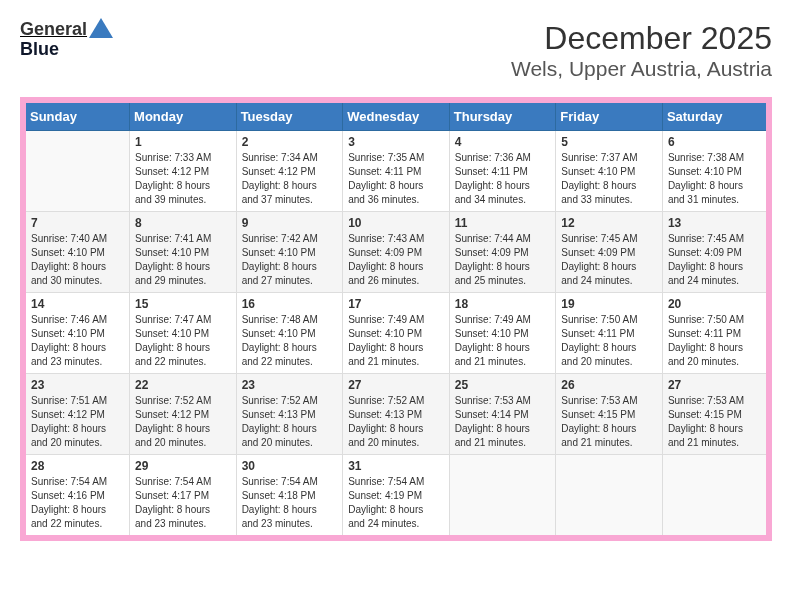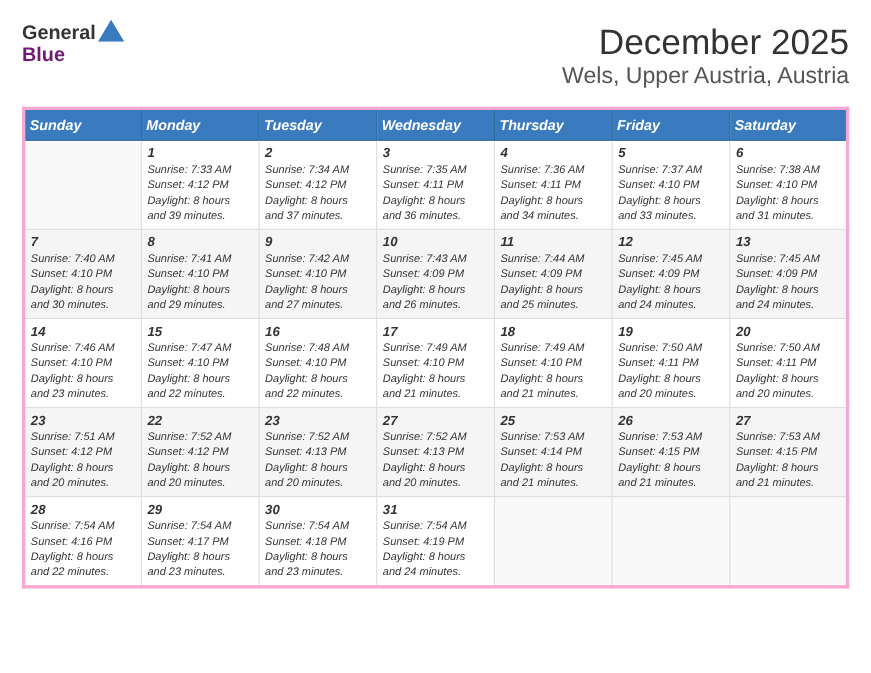--- a/index.html
+++ b/index.html
@@ -26,21 +26,21 @@
       line-height: 1.1;
     }
     .logo-general {
       font-size: 18px;
       font-weight: bold;
       color: #333;
     }
     .logo-blue {
       font-size: 18px;
       font-weight: bold;
-      color: #701a75;
+      color: #0f172a;
     }
     .logo-icon {
       width: 24px;
       height: 20px;
       margin-left: 2px;
       margin-top: -4px;
     }
     .title-section {
       text-align: right;
     }
@@ -49,22 +49,21 @@
       font-weight: normal;
       color: #333;
     }
     .location {
       font-size: 21px;
       color: #555;
     }
     .calendar {
       width: 100%;
       border-collapse: collapse;
-      border: 3px solid #f9a8d4;
-      font-style: italic;
+      border: 6px solid #f9a8d4;
     }
     .calendar th {
       background-color: #3a7abf;
       color: #fff;
       font-size: 13px;
       font-weight: bold;
       padding: 6px 4px;
       text-align: left;
       border: 1px solid #2d6aa0;
     }
@@ -95,21 +94,21 @@
     .row-bg-alt td {
       background-color: #f5f5f5;
     }
   </style>
 </head>
 <body>
 
 <div class="header">
   <div class="logo">
     <div class="logo-text">
-      <span style="display:flex;align-items:center;">
+      <span style="display:flex;align-items:center;text-decoration:underline;">
         <span class="logo-general">General</span>
         <svg class="logo-icon" viewBox="0 0 24 20" xmlns="http://www.w3.org/2000/svg">
           <polygon points="0,20 12,0 24,20" fill="#3a7abf"></polygon>
         </svg>
       </span>
       <span class="logo-blue">Blue</span>
     </div>
   </div>
   <div class="title-section">
     <div class="month-title">December 2025</div>

